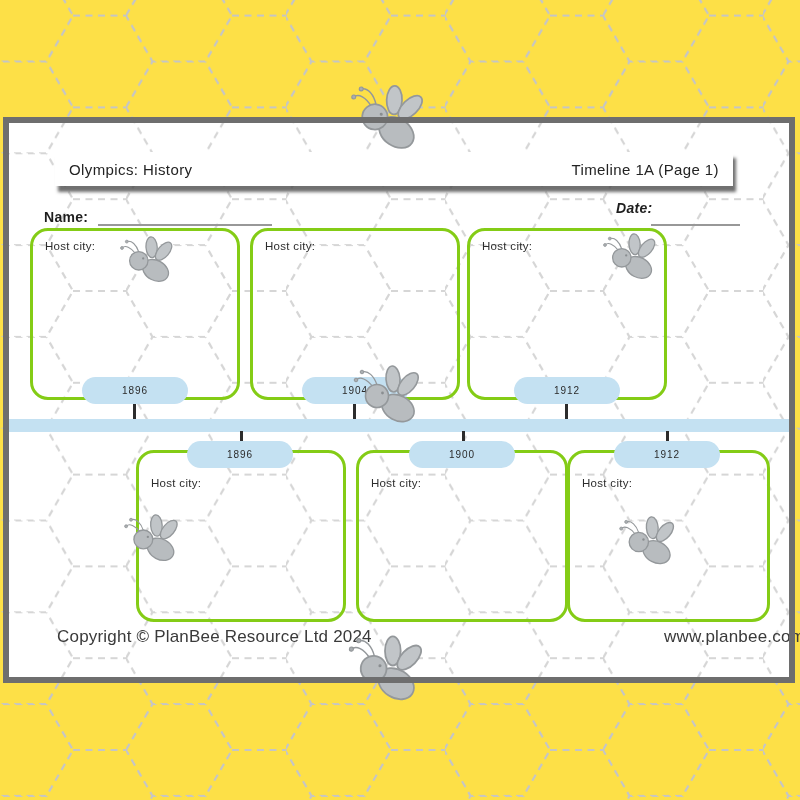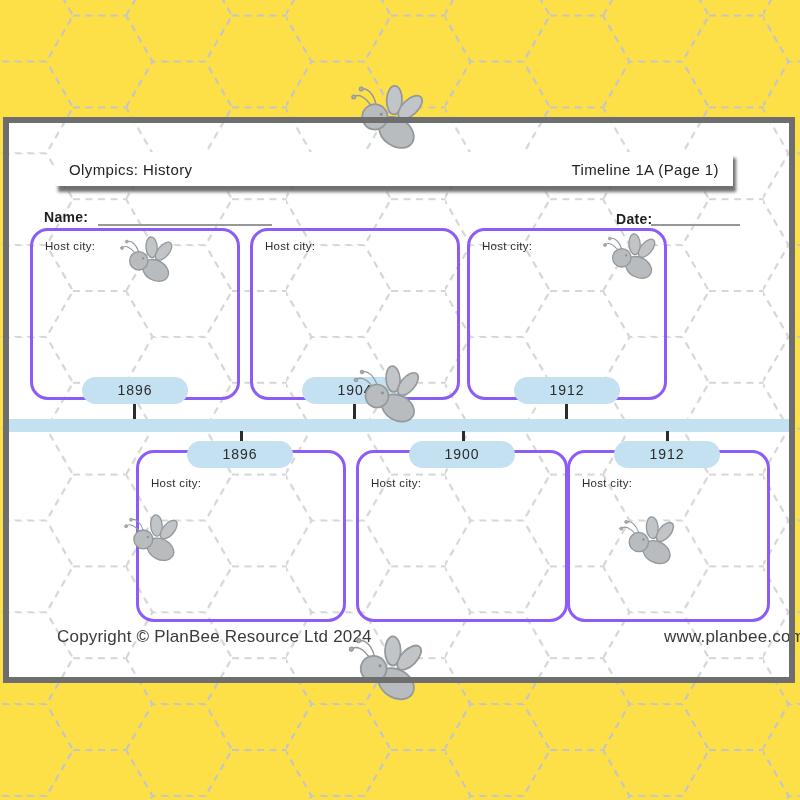--- a/index.html
+++ b/index.html
@@ -23,30 +23,30 @@
               background:#ffffff;display:flex;align-items:center;justify-content:space-between;
               padding:0 14px;box-sizing:border-box;
               box-shadow:3px 6px 3px rgba(72,72,72,0.78);}
   .header-bar .t{font-size:15px;letter-spacing:.4px;color:#232323;}
 
   
   .field-label{position:absolute;font-size:14px;font-weight:bold;color:#1e1e1e;letter-spacing:.3px;}
   .field-line{position:absolute;height:2px;background:#989898;}
 
   
-  .box{position:absolute;height:172px;border:3px solid #8b5cf6;border-radius:18px;
+  .box{position:absolute;height:172px;border:3px solid #84cc16;border-radius:18px;
        box-sizing:border-box;background:transparent;}
   .host-label{display:block;font-size:11.5px;color:#2d2d2d;letter-spacing:.3px;}
   .box.toprow .host-label{margin:9px 0 0 12px;}
   .box.bottomrow .host-label{margin:24px 0 0 12px;}
 
   
   .band{position:absolute;left:9px;top:419px;width:780px;height:13px;background:#c4e1f2;}
   .pill{position:absolute;width:106px;height:27px;background:#c4e1f2;border-radius:14px;
-        text-align:center;line-height:27px;font-size:14px;color:#2b2b2b;letter-spacing:1px;}
+        text-align:center;line-height:27px;font-size:10px;color:#2b2b2b;letter-spacing:1px;}
   .tick{position:absolute;width:3px;background:#2c2c2c;}
 
   
   .footer-text{position:absolute;font-size:17px;color:#3a3a3a;letter-spacing:.2px;}
 </style>
 </head>
 <body>
 
 <div class="canvas">
 
@@ -82,21 +82,21 @@
   <div class="content">
 
     <div class="header-bar">
       <span class="t">Olympics: History</span>
       <span class="t">Timeline 1A (Page 1)</span>
     </div>
 
     <span class="field-label" style="left:44px;top:209px;">Name:</span>
     <div class="field-line" style="left:98px;top:224px;width:174px;"></div>
 
-    <span class="field-label" style="left:616px;top:211px;">Date:</span>
+    <span class="field-label" style="left:616px;top:200px;font-style:italic;">Date:</span>
     <div class="field-line" style="left:651px;top:224px;width:89px;"></div>
 
     <div class="box toprow" style="left:30px;top:228px;width:210px;">
       <span class="host-label">Host city:</span>
     </div>
     <div class="box toprow" style="left:250px;top:228px;width:210px;">
       <span class="host-label">Host city:</span>
     </div>
     <div class="box toprow" style="left:467px;top:228px;width:200px;">
       <span class="host-label">Host city:</span>

